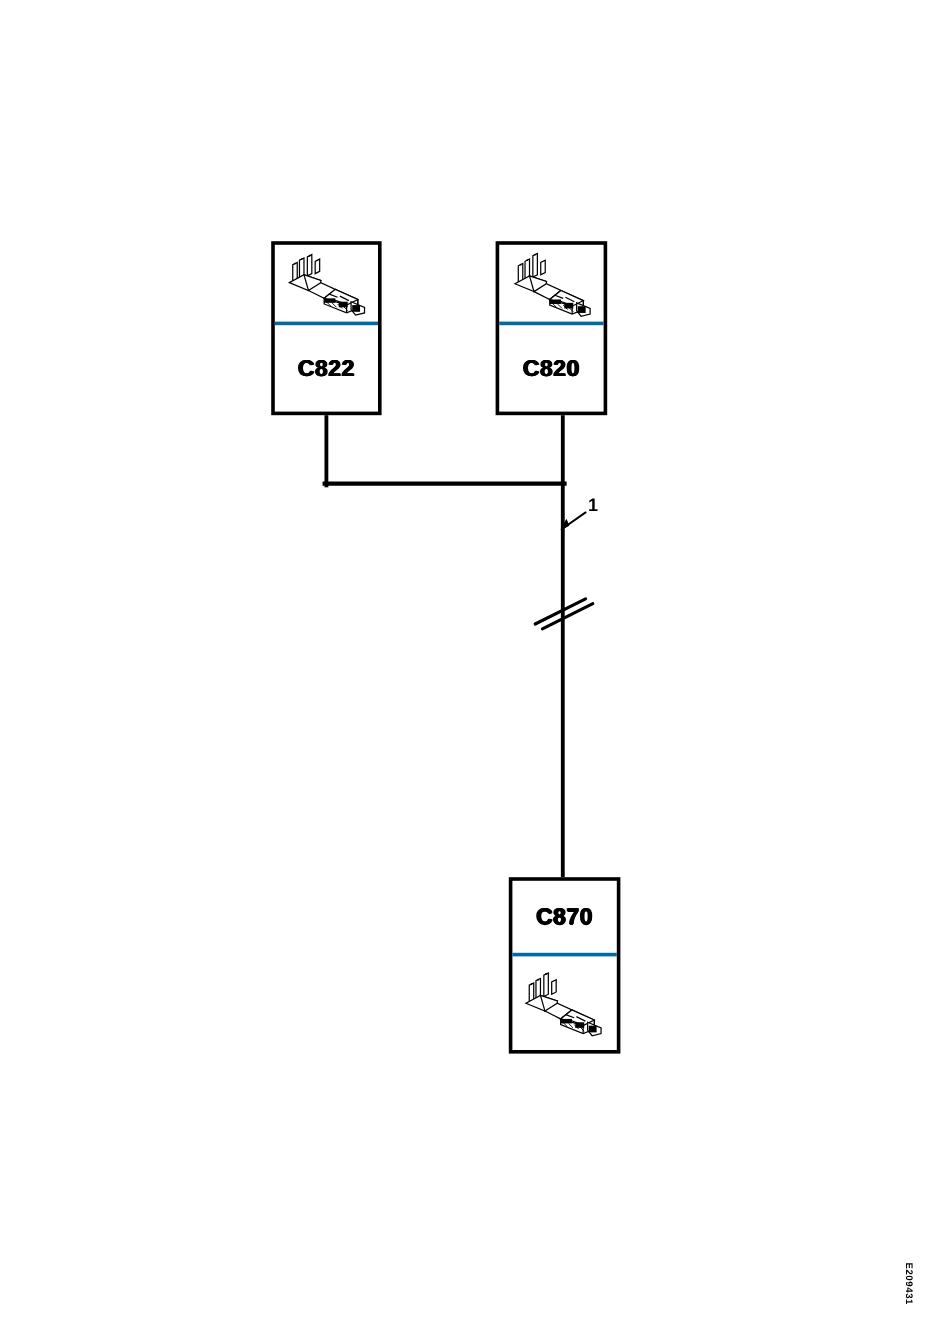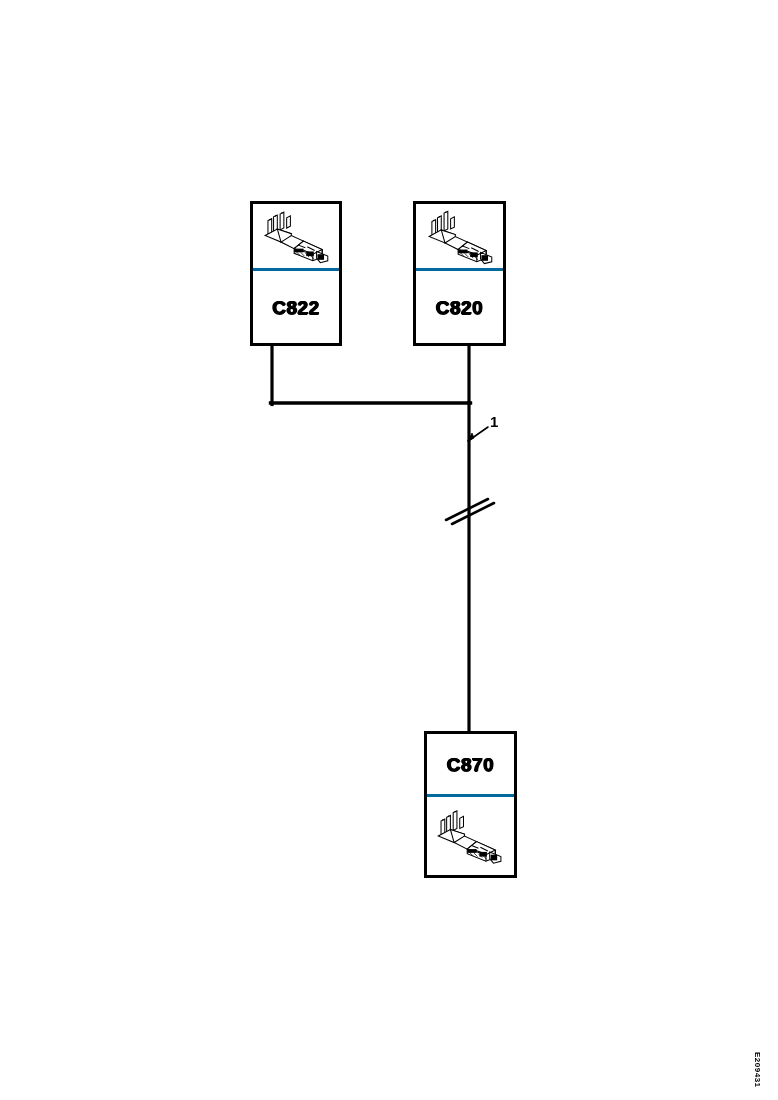--- a/index.html
+++ b/index.html
@@ -95,21 +95,21 @@
 
     <path d="M 468 441 L 488 427" stroke="#000000" stroke-width="1.6" fill="none" stroke-linecap="round"></path>
     <path d="M 468 441 L 474 438 L 472 433 Z" fill="#000000" stroke="#000000" stroke-width="0.8"></path>
 
     <g>
       <path d="M 446 520 L 488 499" stroke="#000000" stroke-width="2.6" fill="none" stroke-linecap="round"></path>
       <path d="M 452 524 L 494 503" stroke="#000000" stroke-width="2.6" fill="none" stroke-linecap="round"></path>
     </g>
   </svg>
 
-  <div class="node-box" style="left:226px; top:201px; width:92px; height:145px;margin-left:24px;">
+  <div class="node-box" style="left:226px; top:201px; width:92px; height:145px;">
     <div class="node-cell cell-divider-bottom" style="height:67px;">
       <svg class="connector-art" viewBox="0 0 92 67" preserveAspectRatio="xMidYMid meet">
         <g stroke="#000000" fill="none" stroke-width="1.1" stroke-linejoin="miter">
 
           <path d="M 16 32 L 16 17 L 20 15 L 20 30 Z" fill="#ffffff"></path>
           <path d="M 22 30 L 22 13 L 26 11 L 26 28 Z" fill="#ffffff"></path>
           <path d="M 29 27 L 29 10 L 33 8 L 33 25 Z" fill="#ffffff"></path>
           <path d="M 36 25 L 36 14 L 40 12 L 40 23 Z" fill="#ffffff"></path>
 
           <path d="M 13 33 L 26 26 L 41 31 L 30 40 Z" fill="#ffffff"></path>

